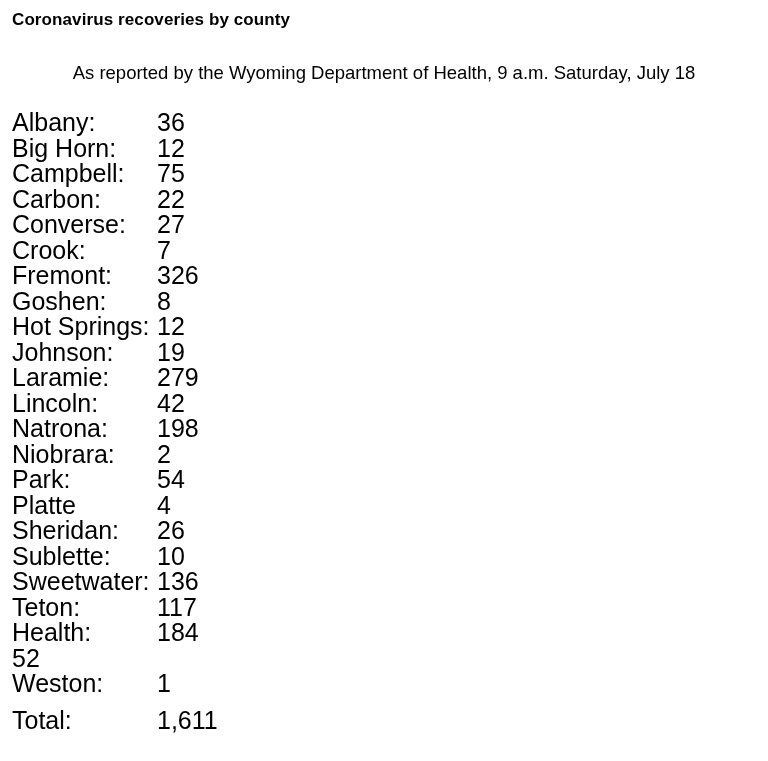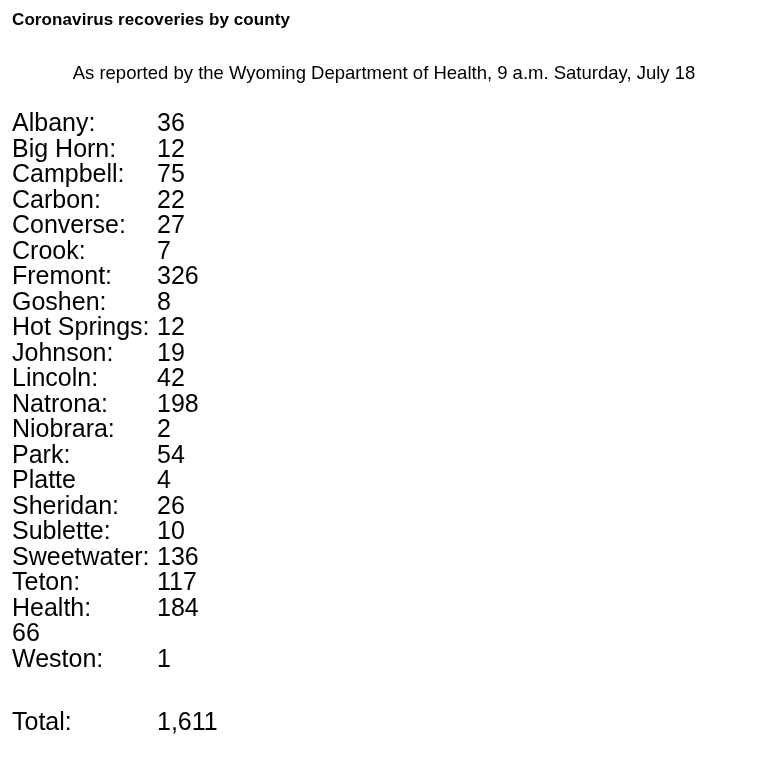--- a/index.html
+++ b/index.html
@@ -39,21 +39,21 @@
     display: flex;
     font-size: 25px;
     line-height: 25.5px;
     white-space: nowrap;
   }
   .row .label {
     width: 145px;
     flex-shrink: 0;
   }
   .total-row {
-    margin-top: 38px;
+    margin-top: 11px;
   }
 </style>
 </head>
 <body>
 
 <div class="page">
   <h1 class="title">Coronavirus recoveries by county</h1>
   <p class="subtitle">As reported by the Wyoming Department of Health, 9 a.m. Saturday, July 18</p>
 
   <div class="county-list" id="county-list">
@@ -91,20 +91,24 @@
       </div>
       <div class="row">
         <span class="label">Hot Springs:</span>
         <span class="value">12</span>
       </div>
       <div class="row">
         <span class="label">Johnson:</span>
         <span class="value">19</span>
       </div>
       <div class="row">
+        <span class="label">Laramie:</span>
+        <span class="value">279</span>
+      </div>
+      <div class="row">
         <span class="label">Lincoln:</span>
         <span class="value">42</span>
       </div>
       <div class="row">
         <span class="label">Natrona:</span>
         <span class="value">198</span>
       </div>
       <div class="row">
         <span class="label">Niobrara:</span>
         <span class="value">2</span>
@@ -131,21 +135,21 @@
       </div>
       <div class="row">
         <span class="label">Teton:</span>
         <span class="value">117</span>
       </div>
       <div class="row">
         <span class="label">Health:</span>
         <span class="value">184</span>
       </div>
       <div class="row">
-        <span class="value">66</span>
+        <span class="value">52</span>
       </div>
       <div class="row">
         <span class="label">Weston:</span>
         <span class="value">1</span>
       </div>
     </div>
 
   <div class="row total-row">
     <span class="label">Total:</span>
     <span class="value">1,611</span>

